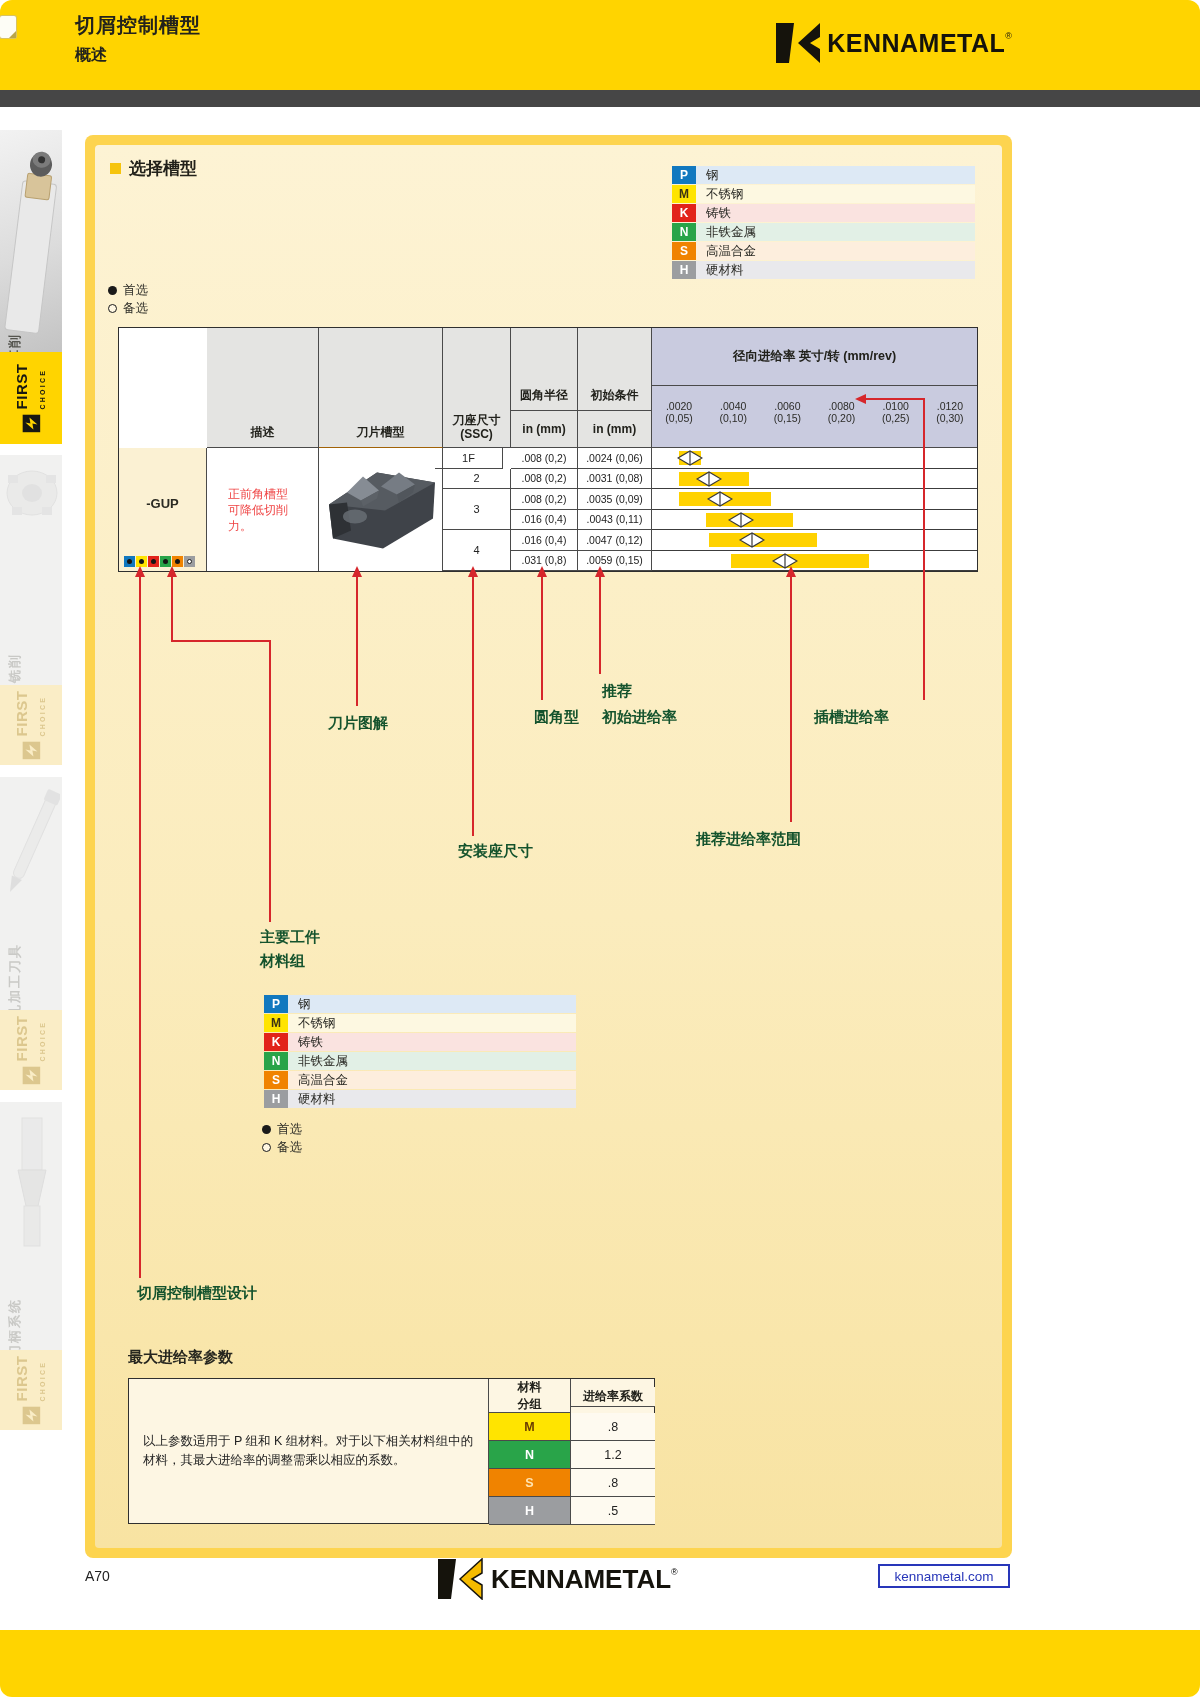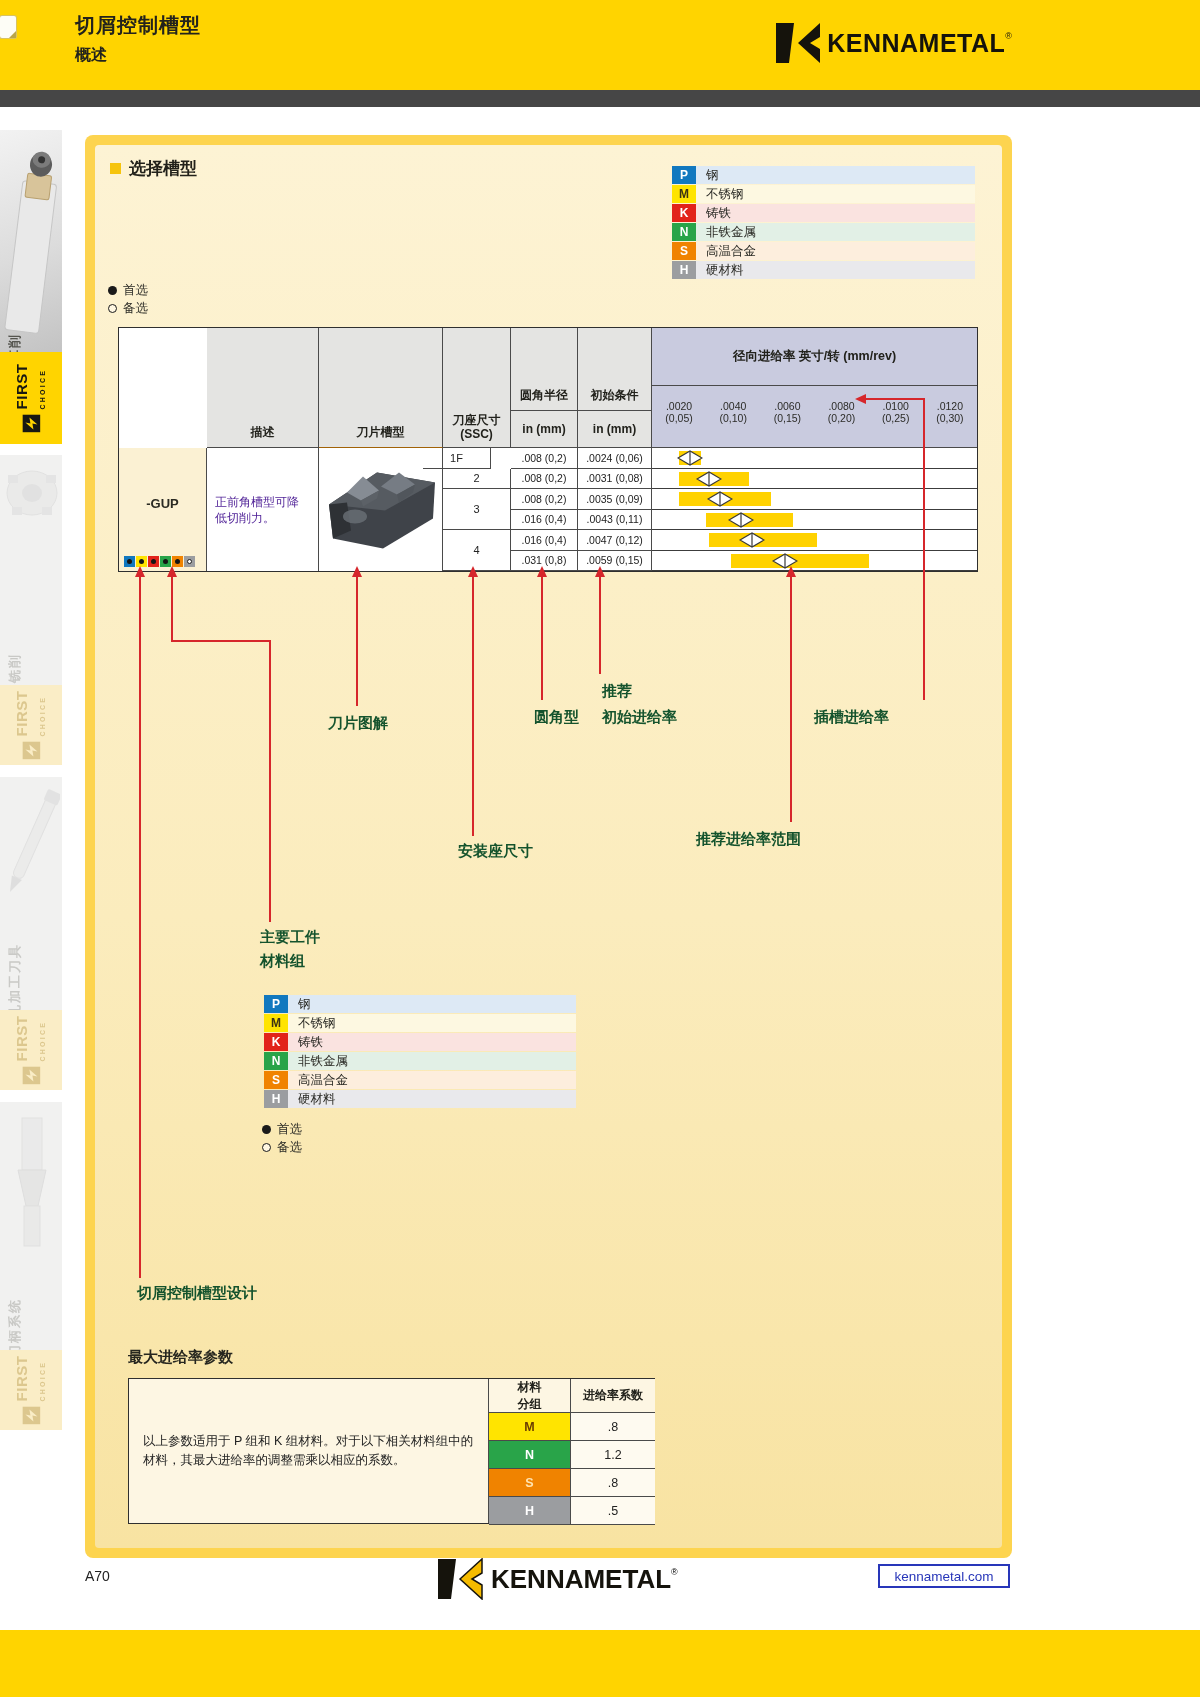--- a/index.html
+++ b/index.html
@@ -1,17 +1,17 @@
 <!DOCTYPE html>
 <html><head>
 <meta charset="utf-8">
 <style>
   * { box-sizing: border-box; margin: 0; padding: 0; }
   body { background:#fff; font-family:"Liberation Sans", sans-serif; }
-  #page { position:relative; width:1200px; height:1697px; background:#fff; overflow:hidden; }
+  #page { position:relative; width:1200px; height:1697px; background:#fff; overflow:hidden;border-radius:12px; }
 
   
   .topbar { position:absolute; left:0; top:0; width:1200px; height:90px; background:#ffd400; }
   .curl { position:absolute; left:0; top:16px; width:16px; height:22px; background:#fdfdf6; border-radius:2px; box-shadow:0 0 0 1px #d8c363; }
   .curl i { position:absolute; right:0; bottom:0; width:0; height:0; border-left:7px solid transparent; border-bottom:7px solid #b9a54a; }
   .titles { position:absolute; left:75px; top:12px; color:#23231c; }
   .t1 { font-size:20px; font-weight:700; letter-spacing:1px; }
   .t2 { font-size:16px; font-weight:700; margin-top:6px; }
   .brand { position:absolute; right:188px; top:22px; display:flex; align-items:center; }
   .brand .bname { font-size:25px; font-weight:800; color:#15130c; letter-spacing:0.5px; margin-left:6px; }
@@ -49,21 +49,21 @@
 
   
   .tbl { position:absolute; left:118px; top:327px; width:860px; height:245px; border:1px solid #2f2f2f; background:#fff; }
   .cell { position:absolute; border-right:1px solid #4a4a4a; }
   .hd { background:#e4e4e2; }
   .lav { background:#c9cbdf; }
   .hlabel { position:absolute; left:0; right:0; bottom:6px; text-align:center; font-size:12px; font-weight:700; color:#22221c; }
   .feed-title { display:flex; align-items:center; justify-content:center; font-size:12.5px; font-weight:700; color:#22221c; }
   .tick { position:absolute; width:48px; text-align:center; font-size:10.5px; color:#2c2c28; line-height:12px; }
   .gup { font-size:13px; font-weight:700; color:#2a2a22; text-align:center; }
-  .desc { font-size:12px; color:#4c1d95; line-height:16px; padding:6px 8px; display:flex; align-items:center; }
+  .desc { font-size:12px; color:#ef4444; line-height:16px; padding:6px 21px; display:flex; align-items:center; }
   .drow { position:absolute; display:flex; align-items:center; justify-content:center; font-size:10.5px; color:#222; border-bottom:1px solid #4a4a4a; border-right:1px solid #4a4a4a; }
   .chartrow { position:absolute; border-bottom:1px solid #3c3c3c; }
   .bar { position:absolute; top:3px; height:14px; }
   .mstrip { position:absolute; display:flex; gap:1px; }
   .msq { width:11px; height:11px; display:flex; align-items:center; justify-content:center; }
   .msq b { width:5px; height:5px; border-radius:50%; background:#141414; }
   .msq b.open { background:#fff; border:1px solid #222; }
 
   
   .vline { position:absolute; width:2px; background:#d6262b; }
@@ -304,21 +304,21 @@
         <polygon points="10,44 58,12 116,22 66,50" fill="#565b61"></polygon>
         <polygon points="10,44 14,78 32,70 28,42" fill="#2e3135"></polygon>
         <polygon points="28,32 44,16 60,30 42,40" fill="#868c94"></polygon>
         <polygon points="42,40 60,30 58,38 44,46" fill="#5c6167"></polygon>
         <polygon points="62,26 80,12 96,24 78,34" fill="#767c84"></polygon>
         <polygon points="78,34 96,24 94,32 80,42" fill="#51565c"></polygon>
         <ellipse cx="36" cy="56" rx="12" ry="7" fill="#6a7077" opacity="0.8"></ellipse>
       </svg>
     </div>
     <div id="seatcells">
-        <div class="drow" style="left: 304px; top: 120px; width: 68px; height: 20.5px; font-size: 11px;">1F</div>
+        <div class="drow" style="left: 316px; top: 120px; width: 68px; height: 20.5px; font-size: 11px;">1F</div>
         <div class="drow" style="left: 324px; top: 140.5px; width: 68px; height: 20.5px; font-size: 11px;">2</div>
         <div class="drow" style="left: 324px; top: 161px; width: 68px; height: 41px; font-size: 11px;">3</div>
         <div class="drow" style="left: 324px; top: 202px; width: 68px; height: 41px; font-size: 11px;">4</div>
       </div>
     <div id="datacells">
         <div class="drow" style="left: 392px; top: 120px; width: 67px; height: 20.5px;">.008 (0,2)</div>
         <div class="drow" style="left: 459px; top: 120px; width: 74px; height: 20.5px;">.0024 (0,06)</div>
         <div class="drow" style="left: 392px; top: 140.5px; width: 67px; height: 20.5px;">.008 (0,2)</div>
         <div class="drow" style="left: 459px; top: 140.5px; width: 74px; height: 20.5px;">.0031 (0,08)</div>
         <div class="drow" style="left: 392px; top: 161px; width: 67px; height: 20.5px;">.008 (0,2)</div>
@@ -445,21 +445,21 @@
       </div>
   </div>
 
   <div class="mf-head">最大进给率参数</div>
   <div class="mftbl">
     <div class="mf-note">以上参数适用于 P 组和 K 组材料。对于以下相关材料组中的材料，其最大进给率的调整需乘以相应的系数。</div>
     <div class="mf-h" style="left:360px; top:0; width:82px; height:34px;">
       <span>材料</span>
       <span>分组</span>
     </div>
-    <div class="mf-h" style="left:442px; top:0; width:84px; height:34px; border-right:none;">
+    <div class="mf-h" style="left:442px; top:8px; width:84px; height:20px; border-right:none;">
       <span>进给率系数</span>
     </div>
     <div id="mfrows">
         <div class="mf-cell" style="left: 360px; top: 34px; width: 82px; height: 28px; background: rgb(255, 228, 0); font-weight: 700; color: rgb(107, 60, 0);">M</div>
         <div class="mf-cell" style="left: 442px; top: 34px; width: 84px; height: 28px; border-right: none; background: rgb(254, 250, 240); color: rgb(34, 34, 34);">.8</div>
         <div class="mf-cell" style="left: 360px; top: 62px; width: 82px; height: 28px; background: rgb(41, 164, 73); font-weight: 700; color: rgb(255, 255, 255);">N</div>
         <div class="mf-cell" style="left: 442px; top: 62px; width: 84px; height: 28px; border-right: none; background: rgb(254, 250, 240); color: rgb(34, 34, 34);">1.2</div>
         <div class="mf-cell" style="left: 360px; top: 90px; width: 82px; height: 28px; background: rgb(240, 131, 0); font-weight: 700; color: rgb(255, 227, 176);">S</div>
         <div class="mf-cell" style="left: 442px; top: 90px; width: 84px; height: 28px; border-right: none; background: rgb(254, 250, 240); color: rgb(34, 34, 34);">.8</div>
         <div class="mf-cell" style="left: 360px; top: 118px; width: 82px; height: 28px; background: rgb(155, 157, 160); font-weight: 700; color: rgb(255, 255, 255);">H</div>

